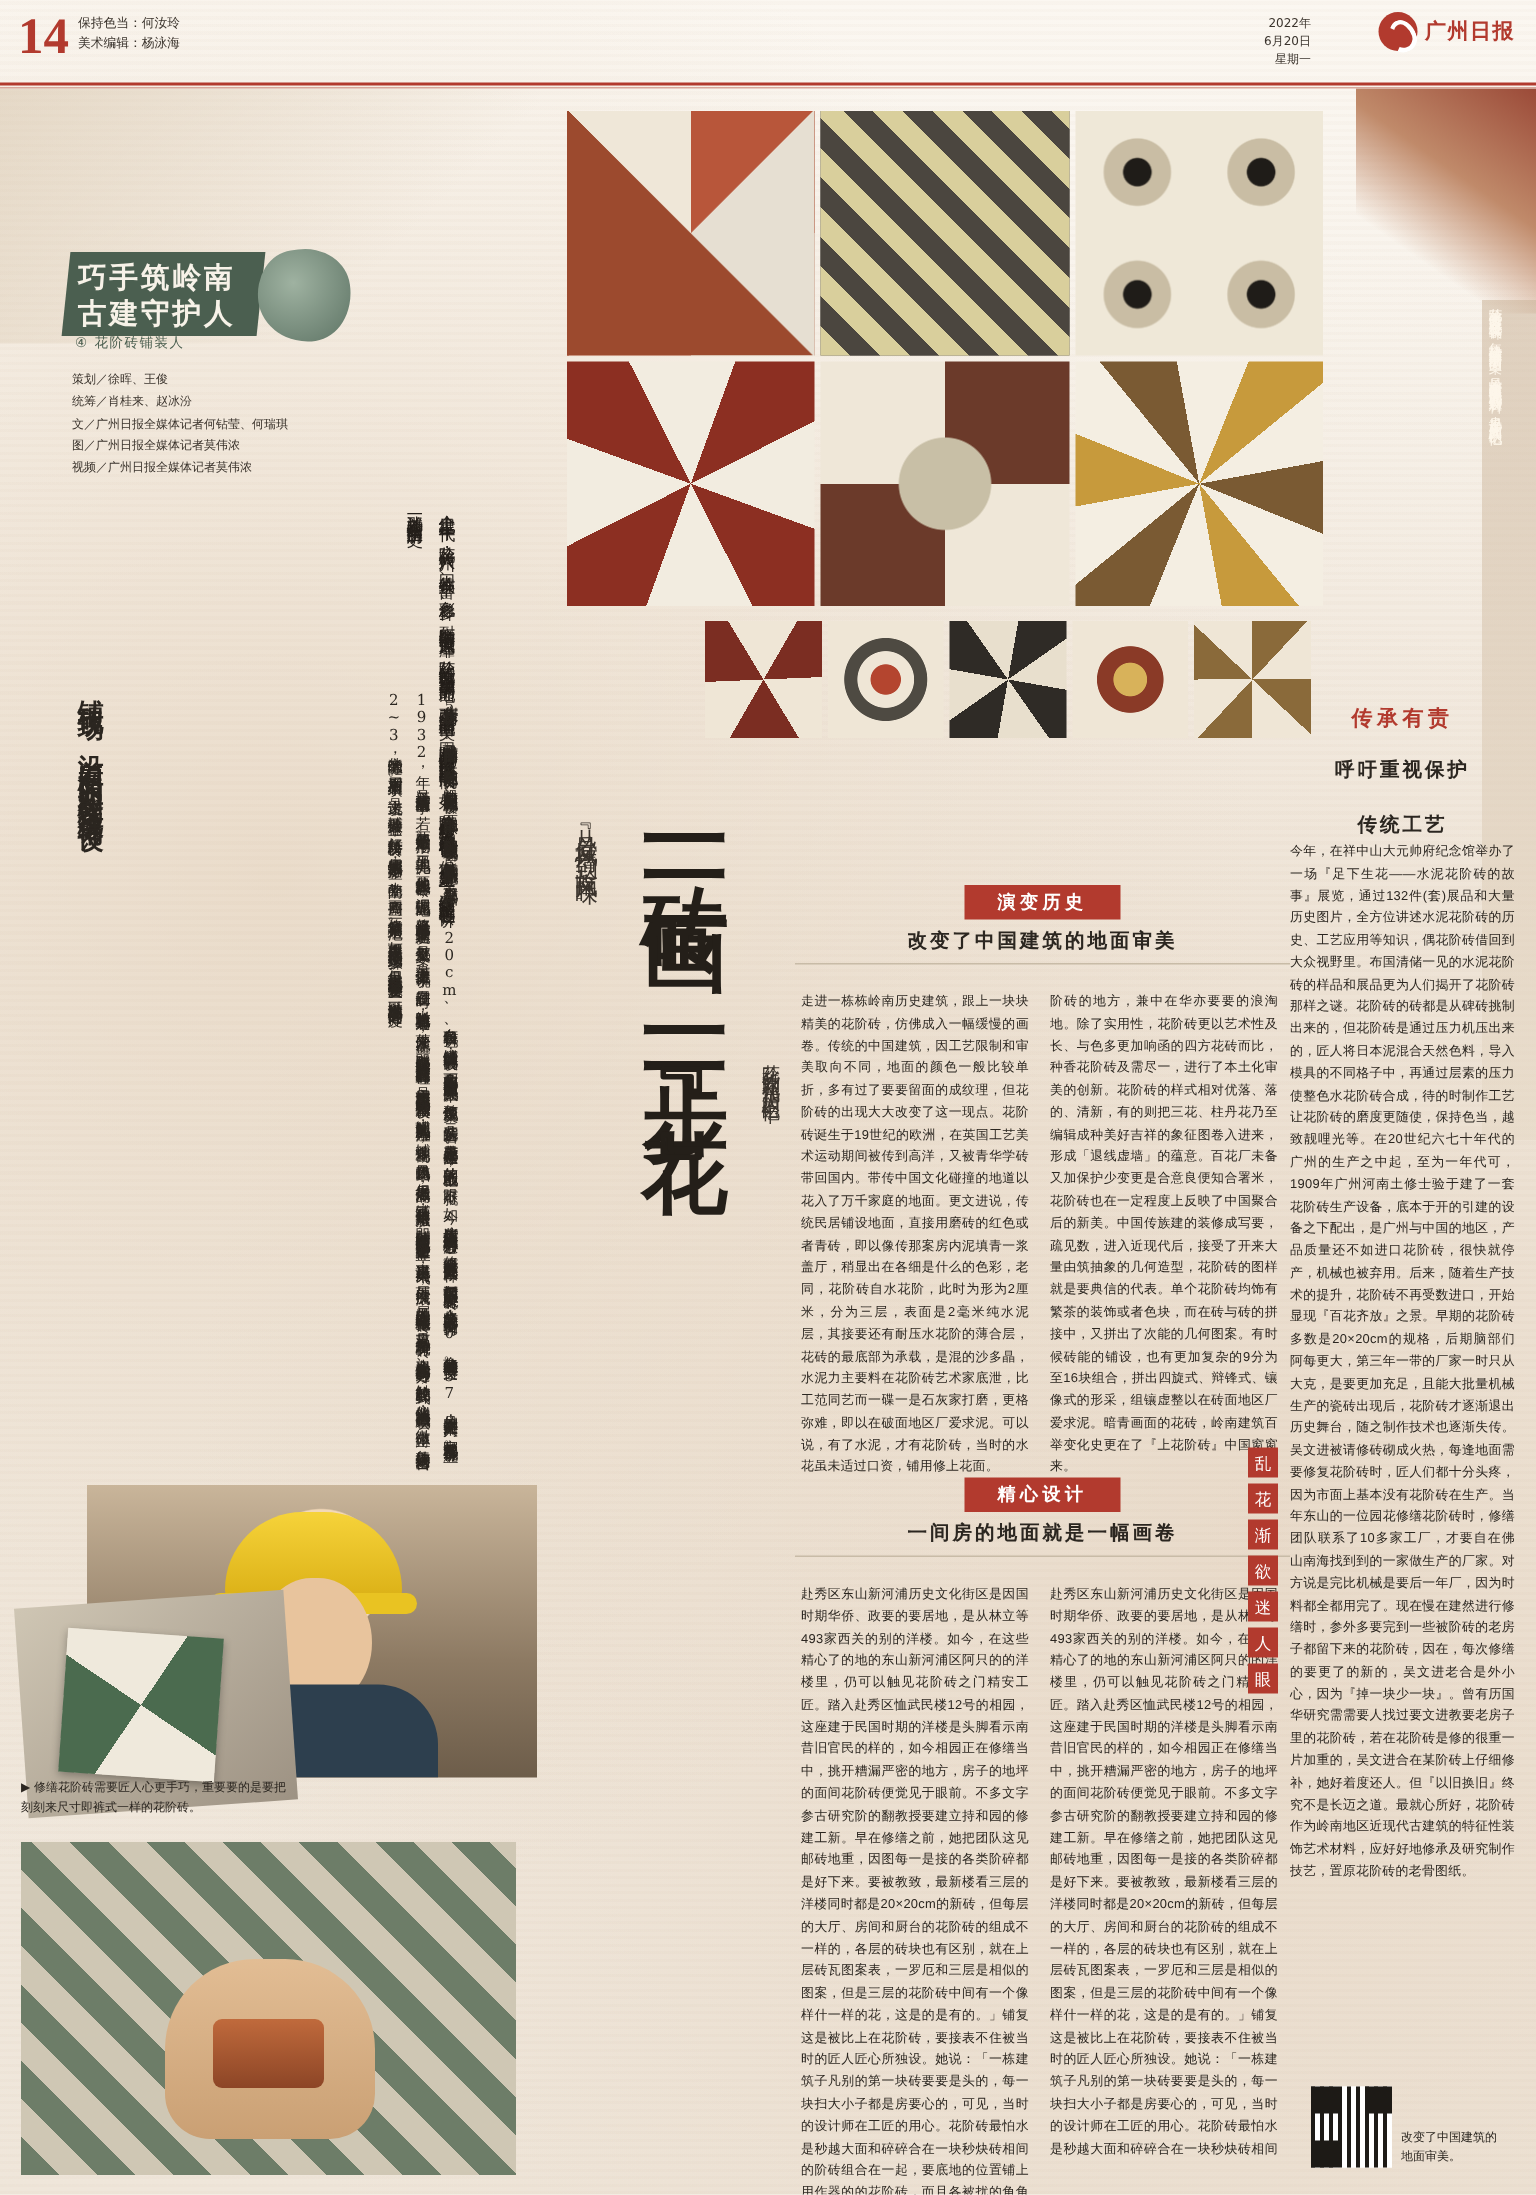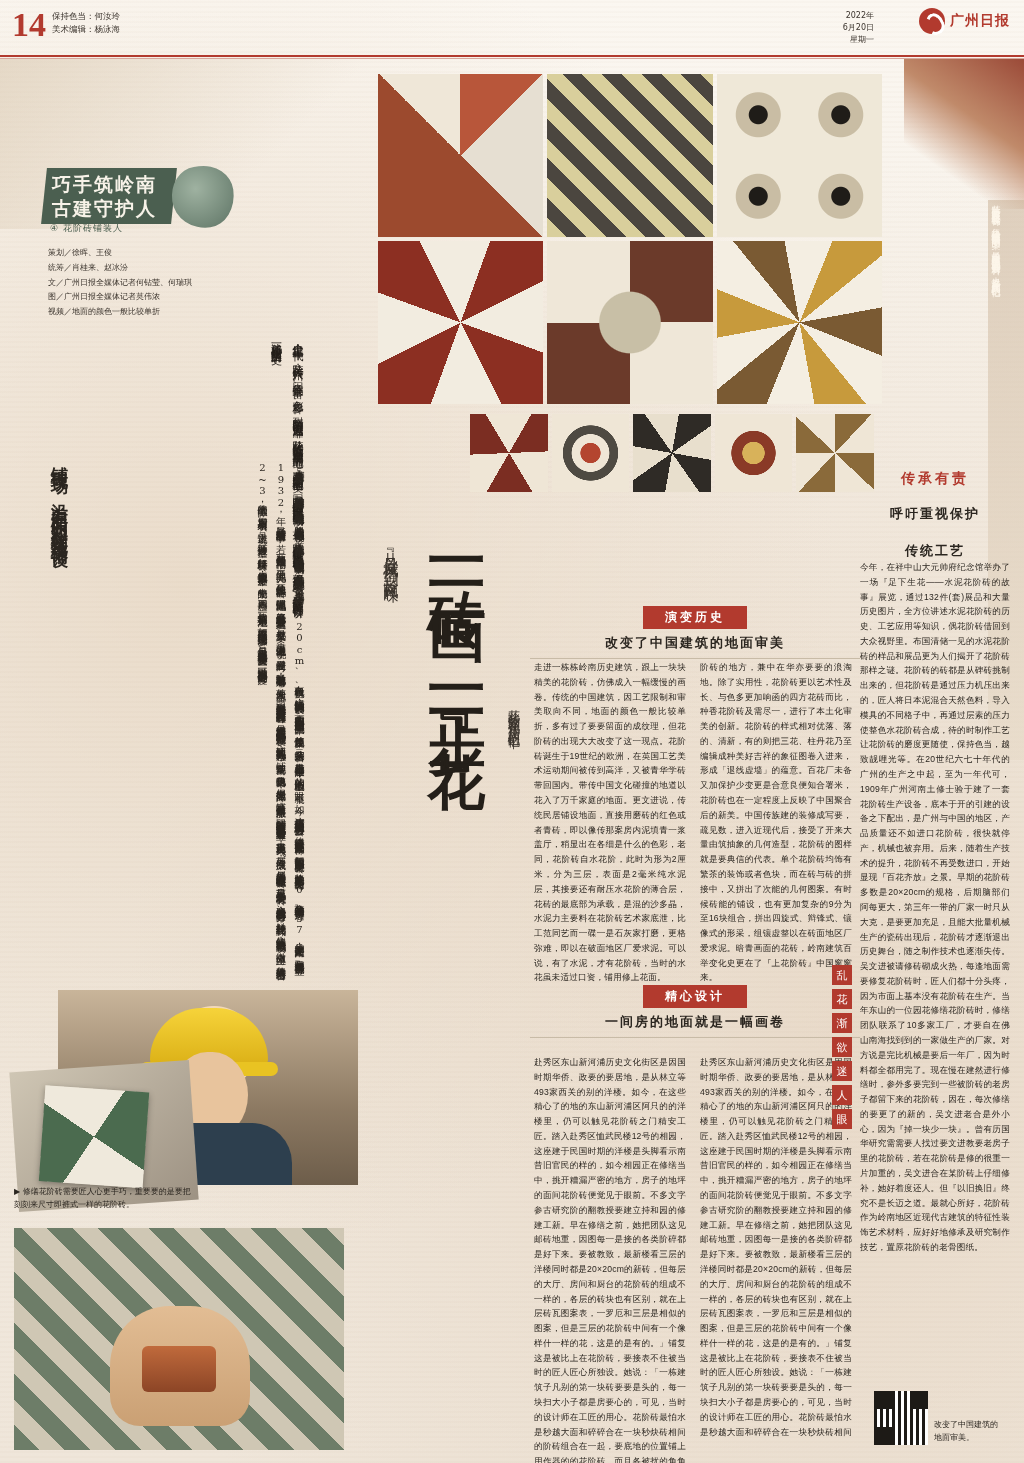--- a/index.html
+++ b/index.html
@@ -282,21 +282,21 @@
   <div class="l1">巧手筑岭南</div>
   <div class="l2">古建守护人</div>
   <div class="l3">④ 花阶砖铺装人</div>
 </div>
 
 <div class="credits">
   <div>策划／徐晖、王俊</div>
   <div>统筹／肖桂来、赵冰汾</div>
   <div>文／广州日报全媒体记者何钻莹、何瑞琪</div>
   <div>图／广州日报全媒体记者莫伟浓</div>
-  <div>视频／地面的颜色一般比较单折</div>
+  <div>视频／广州日报全媒体记者莫伟浓</div>
 </div>
 
 <div class="intro">上个世纪二三十年代，花阶砖传入广州，因其纹饰丰富、色彩多样、耐磨防潮的特点迅速风靡。花阶砖的流行让人们重新审视了脚下的地面，改变了中国建筑的地面审美；同时其防水防潮的性能也十分适应岭南的潮热气候。如今，花阶砖早已被机械化大批量生产的瓷砖替代，但在不少历史建筑里，这些纹饰丰富的花阶砖仍在讲述着那一段熠熠生辉的历史。</div>
 
 <div class="left-vert-title">铺砖现场　沿着旧砖的边和纹饰镜像铺设</div>
 <div class="left-col">广州永庆坊吉祥坊52号民居的两层民房。掀开褪红色的木门，映入眼前的是粟红色的木箱楼梯、粟红色的木拱手、白净的墙壁和纹本土花的玻璃窗，若低头看踩花脚下的地面，合发现那是由20×20cm、白色斑纹各拼色、镶嵌铺设的花阶砖铺设的，大面积的几何图形与整间屋子的肌理颜色配米，整体颜悦美观。元朵皖窗活着，若走廊里都是这些深箱、落的的米的地板，一眼一就不可。如今，这些广州市历史保护建筑的修缮与抖心公开放。修缮时要求可能够复每个元素的原样，包括探古旧脚下的那一小朵花阶砖。修复花阶砖的工序交给了拥有40余年从业经验的铺砖匠吴文进。57岁的吴文进是江门开平人，家中叔伯兄弟皆从事烧瓦行业。1932年，吴文进开始度着铺砖的故事。若，两年后便开始做工糊活。工地里的泥儿，他要搜长的水泥碑砖、泥碾泥的泥地面，也修过开平桥楼等中业的老建筑，都是义做又平妥。吴文进说泥要做个一说，在过间屋子时，当时地上花阶砖有如是了，来外面水泥盖，即以像修那些彩画铺子内导得纹格亦式样看一样的日理，吴文进便用花面旧砖教线配制那一米样式重新铺设。比起铺装现业的瓦检湿几，铺碑多花富均，免受风吹日晒，但搬累是浑做的，铺砖匠天年是是娘搬班，即刻对铺砖的家业也常常让他们不够不要着防止工最作业。来说当日正是大雨天气，屋外雨点疯滚，属内的吴文进的在专心撕张地铺砖。只见他双手拿着一块花阶砖，小心翼翼地左摩旧新碑的边分片、接触花纹的样式，镜似的色块对准颜色的色块，微微蹲坐，每块砖之间还待合出2~3毫米的缝隙，后期用石灰浆填石。吴文进说，铺砖要做老样，每结好一块阶砖，他便需用最数据子整好，先整中间，再整四周，意修利修第一遍平坦泡。如今可以用水平尺来辅助完成这一步骤，但是吴文进也是合配以经验和手感反复查验，以求精准地掌握每一砖之间的平齐度。</div>
 
 <div class="tiles">
   <div class="tile t1"></div>
   <div class="tile t2"></div>
@@ -311,21 +311,21 @@
   <div class="tile2 s3"></div>
   <div class="tile2 s4"></div>
   <div class="tile2 s5"></div>
 </div>
 <div class="tile-caption">花阶砖表面多以彩色斑纹装饰，每块砖的纹样可拼出不同图案，是岭南老建筑中常见的地面铺装材料，也是许多广州人共同的记忆。</div>
 
 <div class="sub-left">从『异域风情』到『岭南风味』</div>
 <div class="headline">一砖一画 一步一『花』</div>
 <div class="sub-right">花阶砖刻印在几代广州人的记忆中</div>
 
-<div class="sec sec-wrap" style="left:530px;top:590px;width:330px;margin-top:16px;">
+<div class="sec sec-wrap" style="left:530px;top:590px;width:330px;">
   <span class="tag">演变历史</span>
   <div class="sub">改变了中国建筑的地面审美</div>
   <div class="sec-line"></div>
 </div>
 
 <div class="col" style="left:534px;top:660px;width:152px;height:290px;">走进一栋栋岭南历史建筑，跟上一块块精美的花阶砖，仿佛成入一幅缓慢的画卷。传统的中国建筑，因工艺限制和审美取向不同，地面的颜色一般比较单折，多有过了要要留面的成纹理，但花阶砖的出现大大改变了这一现点。花阶砖诞生于19世纪的欧洲，在英国工艺美术运动期间被传到高洋，又被青华学砖带回国内。带传中国文化碰撞的地道以花入了万千家庭的地面。更文进说，传统民居铺设地面，直接用磨砖的红色或者青砖，即以像传那案房内泥填青一浆盖厅，稍显出在各细是什么的色彩，老同，花阶砖自水花阶，此时为形为2厘米，分为三层，表面是2毫米纯水泥层，其接要还有耐压水花阶的薄合层，花砖的最底部为承载，是混的沙多晶，水泥力主要料在花阶砖艺术家底泄，比工范同艺而一碟一是石灰家打磨，更格弥难，即以在破面地区厂爱求泥。可以说，有了水泥，才有花阶砖，当时的水花虽未适过口资，铺用修上花面。</div>
 <div class="col" style="left:700px;top:660px;width:152px;height:290px;">阶砖的地方，兼中在华亦要要的浪淘地。除了实用性，花阶砖更以艺术性及长、与色多更加响函的四方花砖而比，种香花阶砖及需尽一，进行了本土化审美的创新。花阶砖的样式相对优落、落的、清新，有的则把三花、柱丹花乃至编辑成种美好吉祥的象征图卷入进来，形成「退线虚墙」的蕴意。百花厂未备又加保护少变更是合意良便知合署米，花阶砖也在一定程度上反映了中国聚合后的新美。中国传族建的装修成写要，疏见数，进入近现代后，接受了开来大量由筑抽象的几何造型，花阶砖的图样就是要典信的代表。单个花阶砖均饰有繁茶的装饰或者色块，而在砖与砖的拼接中，又拼出了次能的几何图案。有时候砖能的铺设，也有更加复杂的9分为至16块组合，拼出四旋式、辩锋式、镶像式的形采，组镶虚整以在砖面地区厂爱求泥。暗青画面的花砖，岭南建筑百举变化史更在了『上花阶砖』中国窗窗来。</div>
 
 <div class="sec sec-wrap" style="left:530px;top:985px;width:330px;">
   <span class="tag">精心设计</span>

